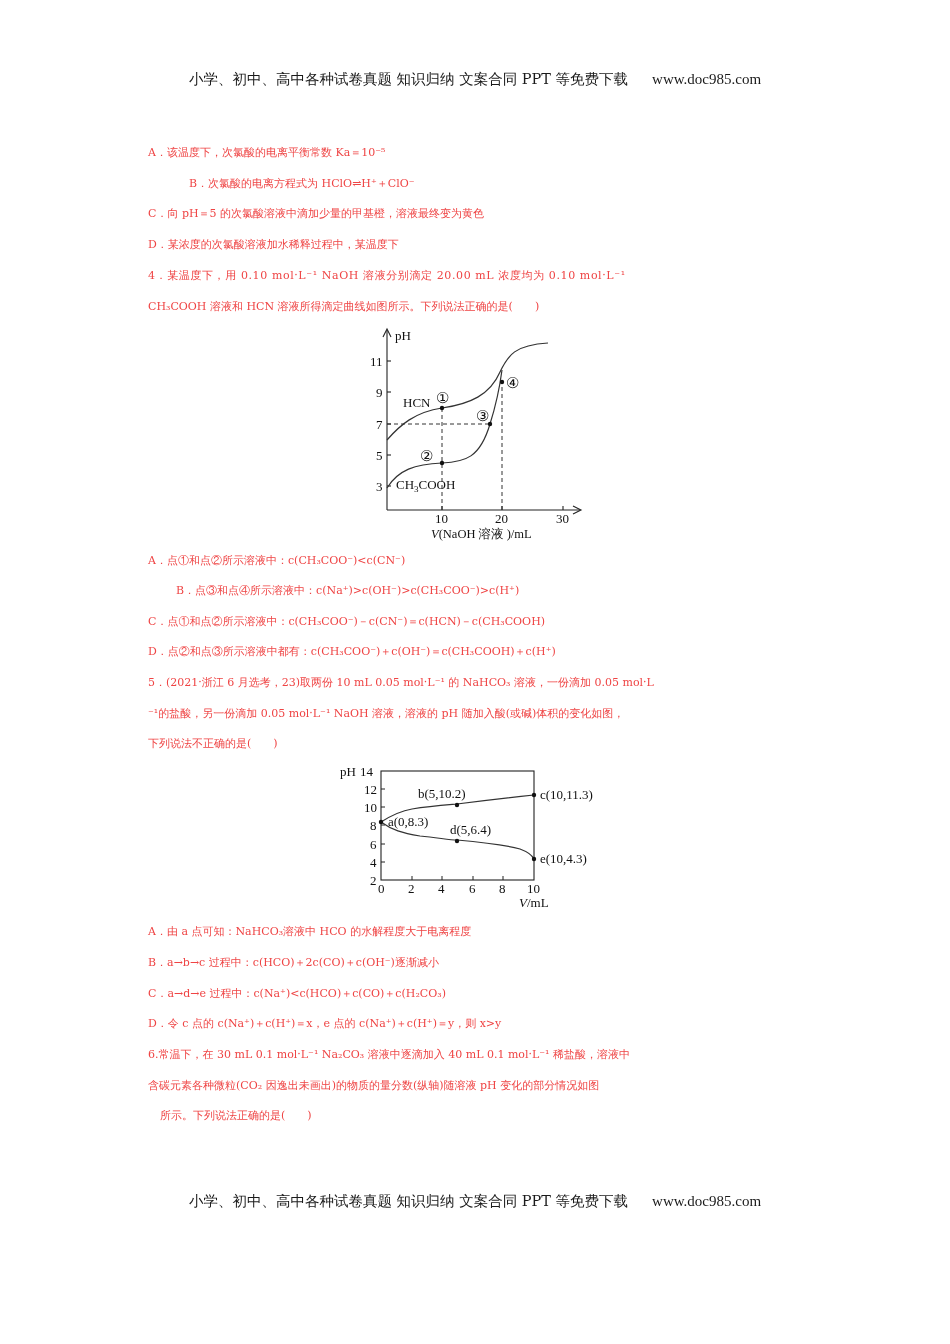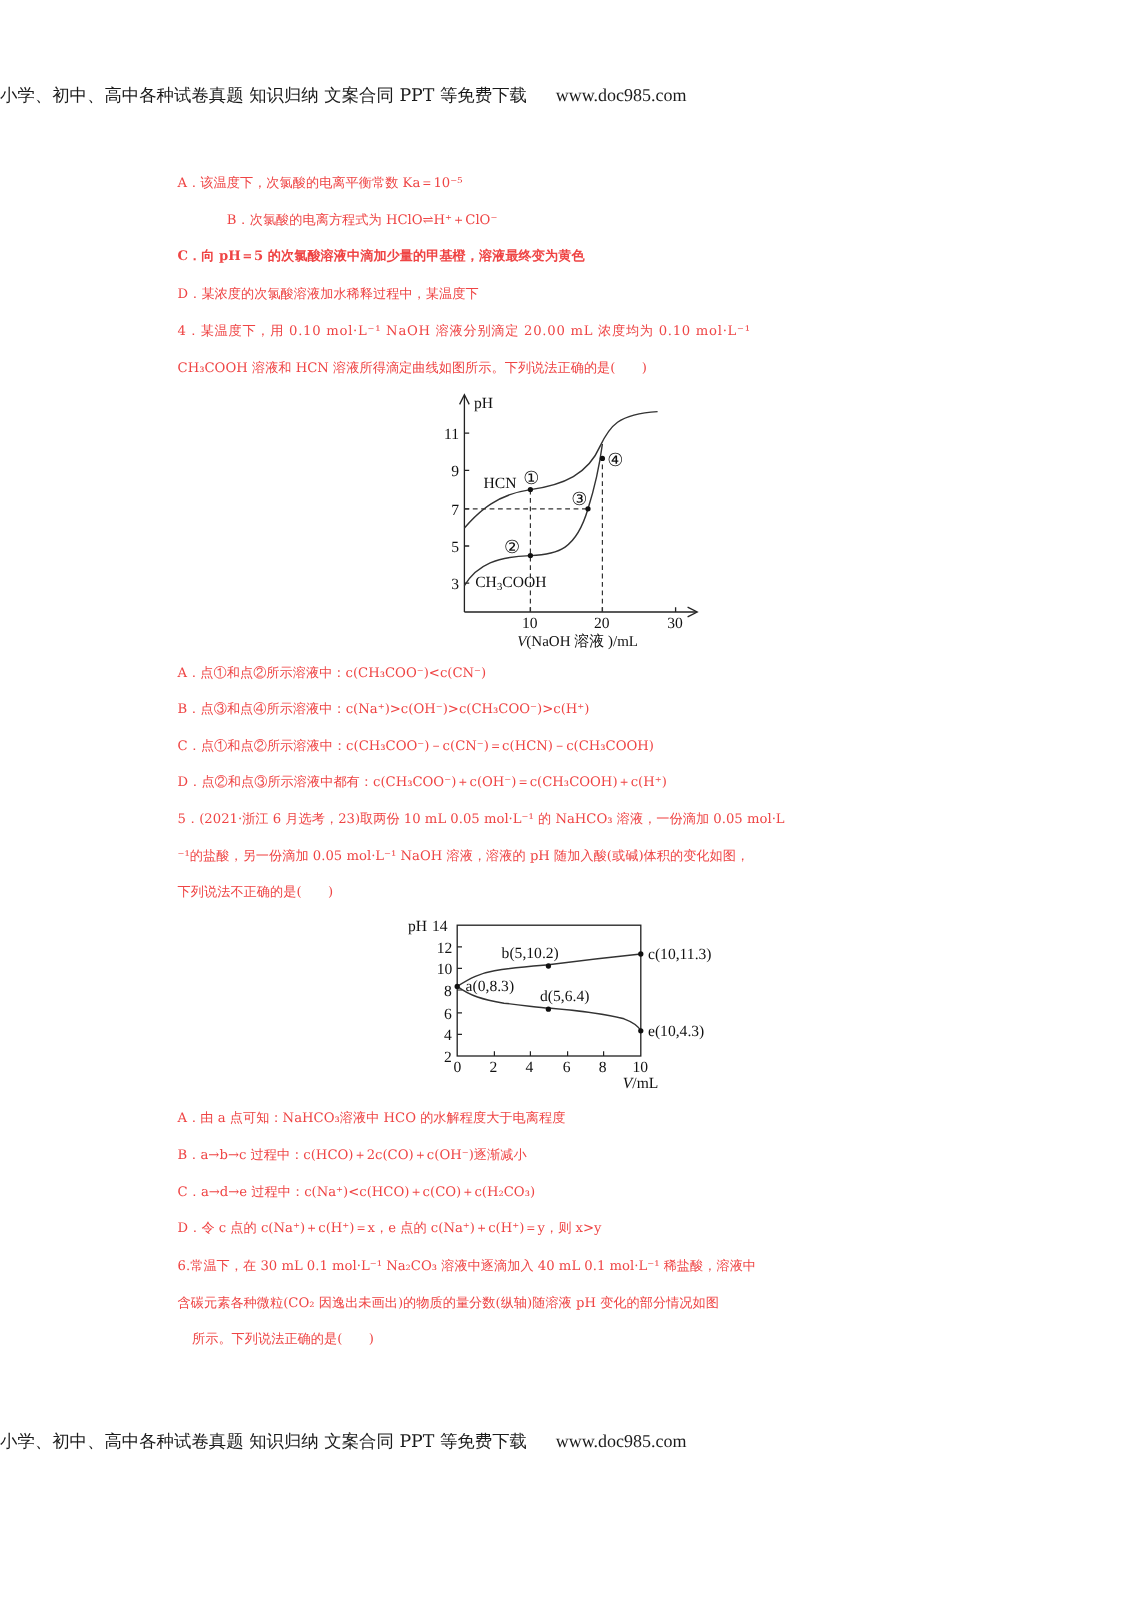--- a/index.html
+++ b/index.html
@@ -1,33 +1,33 @@
 <!DOCTYPE html>
 <html><head>
 <meta charset="utf-8">
 <style>
   html, body { margin: 0; padding: 0; background: #ffffff; }
   body { width: 950px; height: 1344px; position: relative; overflow: hidden;
          font-family: "DejaVu Serif", "Liberation Serif", serif; color: #111; }
-  .hdr { position: absolute; left: 0; width: 950px; text-align: left; font-size: 14.5px; color:#1a1a1a; }
+  .hdr { position: absolute; left: 0; width: 950px; text-align: center; font-size: 14.5px; color:#1a1a1a; }
   .hdr .url { margin-left: 24px; font-family: "Liberation Serif", serif; font-size: 15px; }
   .line { position: absolute; left: 148px; font-size: 11px; line-height: 20px; white-space: nowrap; color:#ef4444; }
   .line.wide { letter-spacing: 0.6px; }
   svg text { font-family: "Liberation Serif", "DejaVu Serif", serif; fill: #111; }
 </style>
 </head>
 <body>
 
 <div class="hdr" style="top:70px;">
   <span>小学、初中、高中各种试卷真题  知识归纳  文案合同  PPT 等免费下载</span><span class="url">www.doc985.com</span>
 </div>
 
 <div class="line" style="top:143px;">A．该温度下，次氯酸的电离平衡常数 Ka＝10⁻⁵</div>
 <div class="line" style="top:174px;margin-left:41px;">B．次氯酸的电离方程式为 HClO⇌H⁺＋ClO⁻</div>
-<div class="line" style="top:204px;font-weight:bold;">C．向 pH＝5 的次氯酸溶液中滴加少量的甲基橙，溶液最终变为黄色</div>
+<div class="line" style="top:204px;">C．向 pH＝5 的次氯酸溶液中滴加少量的甲基橙，溶液最终变为黄色</div>
 <div class="line" style="top:235px;">D．某浓度的次氯酸溶液加水稀释过程中，某温度下</div>
 
 <div class="line wide" style="top:266px;">4．某温度下，用 0.10 mol·L⁻¹ NaOH 溶液分别滴定 20.00 mL 浓度均为 0.10 mol·L⁻¹</div>
 <div class="line" style="top:297px;">CH₃COOH 溶液和 HCN 溶液所得滴定曲线如图所示。下列说法正确的是(　　)</div>
 
 <svg style="position:absolute; left:360px; top:322px;" width="240" height="222" viewBox="360 322 240 222">
   <g stroke="#222" stroke-width="1.1" fill="none">
     <line x1="387" y1="510" x2="387" y2="330"></line>
     <polyline points="383,337 387,329 391,337"></polyline>
     <line x1="387" y1="510" x2="580" y2="510"></line>
@@ -68,21 +68,21 @@
     <text x="403" y="407">HCN</text>
     <text x="396" y="489">CH<tspan font-size="9" dy="3">3</tspan><tspan dy="-3">COOH</tspan></text>
     <text x="436" y="403" font-size="15">①</text>
     <text x="420" y="461" font-size="15">②</text>
     <text x="476" y="421" font-size="15">③</text>
     <text x="506" y="388" font-size="15">④</text>
   </g>
 </svg>
 
 <div class="line" style="top:551px;">A．点①和点②所示溶液中：c(CH₃COO⁻)&lt;c(CN⁻)</div>
-<div class="line" style="top:581px;">B．点③和点④所示溶液中：c(Na⁺)&gt;c(OH⁻)&gt;c(CH₃COO⁻)&gt;c(H⁺)</div>
+<div class="line" style="top:581px;margin-left:28px;">B．点③和点④所示溶液中：c(Na⁺)&gt;c(OH⁻)&gt;c(CH₃COO⁻)&gt;c(H⁺)</div>
 <div class="line" style="top:612px;">C．点①和点②所示溶液中：c(CH₃COO⁻)－c(CN⁻)＝c(HCN)－c(CH₃COOH)</div>
 <div class="line" style="top:642px;">D．点②和点③所示溶液中都有：c(CH₃COO⁻)＋c(OH⁻)＝c(CH₃COOH)＋c(H⁺)</div>
 
 <div class="line" style="top:673px;">5．(2021·浙江 6 月选考，23)取两份 10 mL 0.05 mol·L⁻¹ 的 NaHCO₃ 溶液，一份滴加 0.05 mol·L</div>
 <div class="line" style="top:704px;">⁻¹的盐酸，另一份滴加 0.05 mol·L⁻¹ NaOH 溶液，溶液的 pH 随加入酸(或碱)体积的变化如图，</div>
 <div class="line" style="top:734px;">下列说法不正确的是(　　)</div>
 
 <svg style="position:absolute; left:335px; top:758px;" width="285" height="155" viewBox="335 758 285 155">
   <rect x="381" y="771" width="153" height="109" fill="none" stroke="#222" stroke-width="1.1"></rect>
   <g stroke="#222" stroke-width="1">

